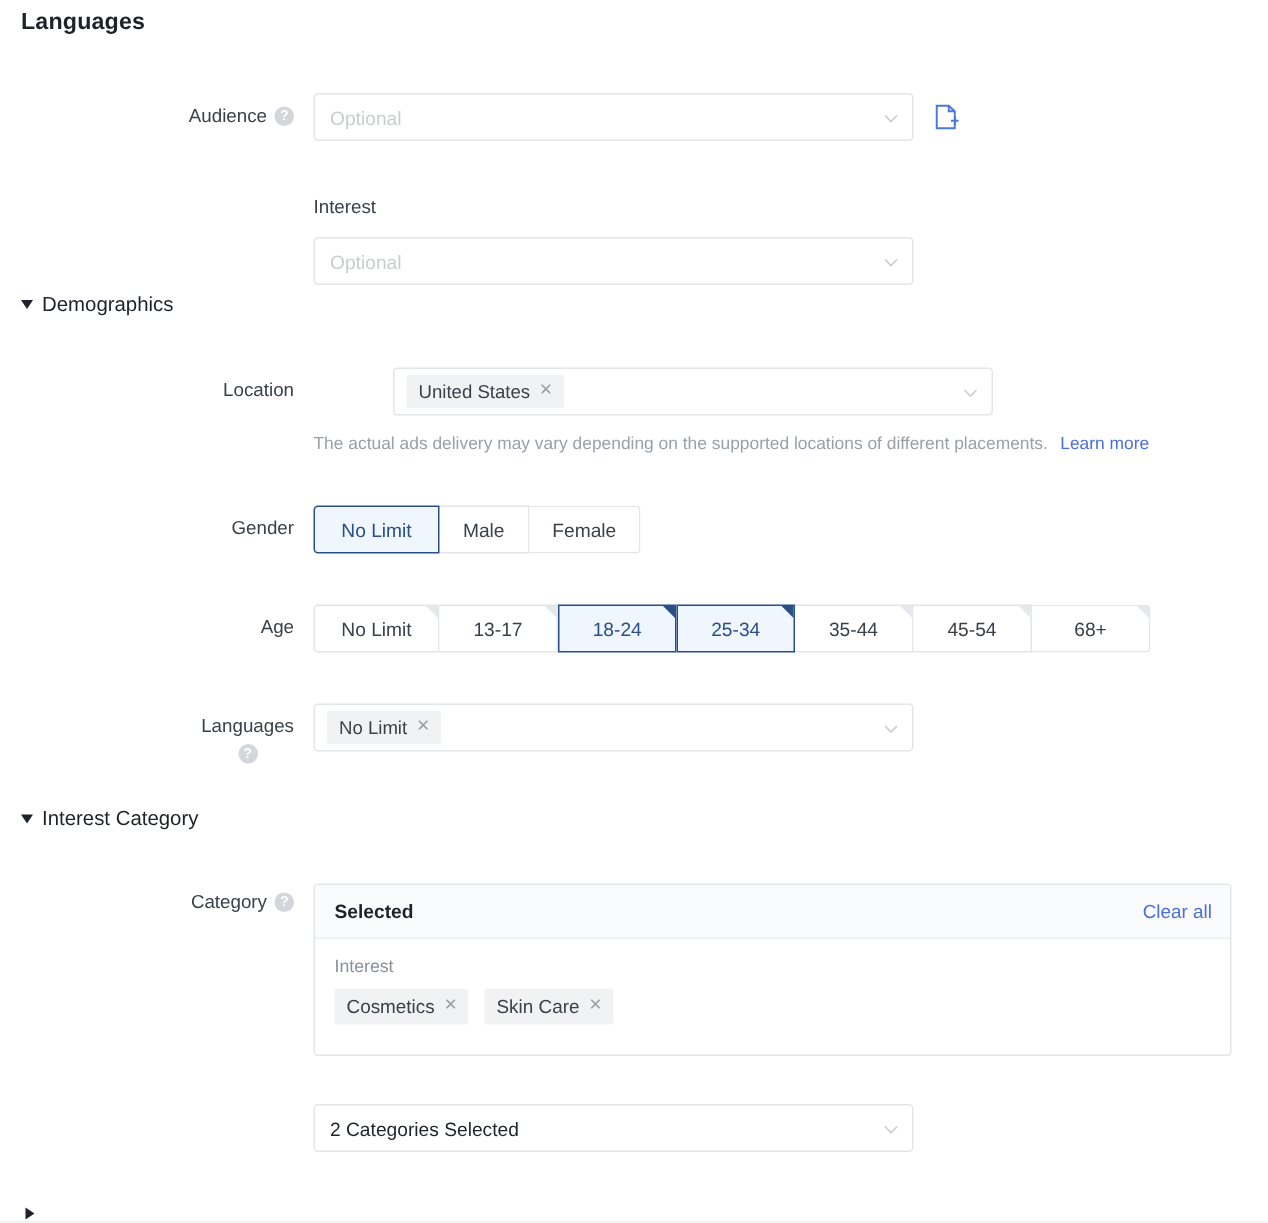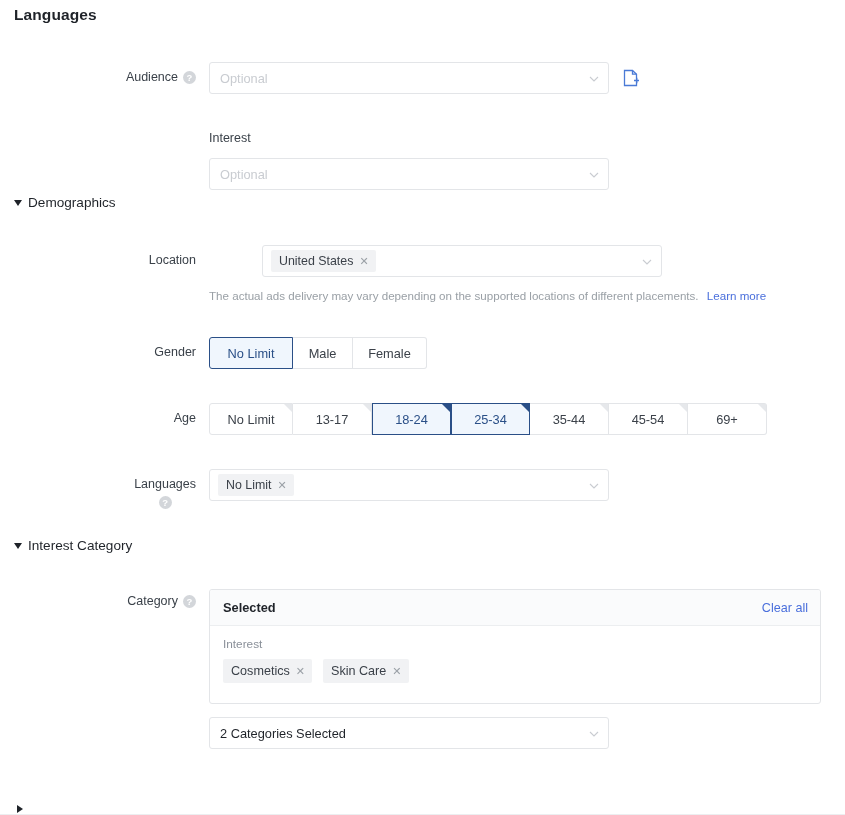--- a/index.html
+++ b/index.html
@@ -305,21 +305,21 @@
         <span>Age</span>
       </div>
     </div>
     <div class="seg-group" style="margin-left:13px;">
       <button class="seg corner" style="min-width:84px;">No Limit</button>
       <button class="seg corner" style="min-width:79px;">13-17</button>
       <button class="seg corner selected" style="min-width:79px;">18-24</button>
       <button class="seg corner selected" style="min-width:79px;">25-34</button>
       <button class="seg corner" style="min-width:79px;">35-44</button>
       <button class="seg corner" style="min-width:79px;">45-54</button>
-      <button class="seg corner" style="min-width:79px;">69+</button>
+      <button class="seg corner" style="min-width:79px;">68+</button>
     </div>
   </div>
 
   <div class="row" style="left:0; top:469px; width:845px;">
     <div style="position:relative; width:196px; height:32px;">
       <div class="label-box" style="top:8px;flex-direction:column;">
         <span>Languages</span>
         <span class="help-icon">?</span>
       </div>
     </div>
@@ -365,21 +365,21 @@
           <span class="x">✕</span>
         </span>
         <span class="chip">
           <span>Skin Care</span>
           <span class="x">✕</span>
         </span>
       </div>
     </div>
   </div>
 
-  <div class="row" style="left:209px; top:717px;">
+  <div class="row" style="left:209px; top:736px;">
     <div class="select-box" style="width:400px;">
       <span>2 Categories Selected</span>
       <span class="caret">
         <svg viewBox="0 0 10 10" width="10" height="10">
             <path d="M1 3 L5 7 L9 3" fill="none" stroke="#c9ccd1" stroke-width="1.1"></path>
           </svg>
       </span>
     </div>
   </div>
 

